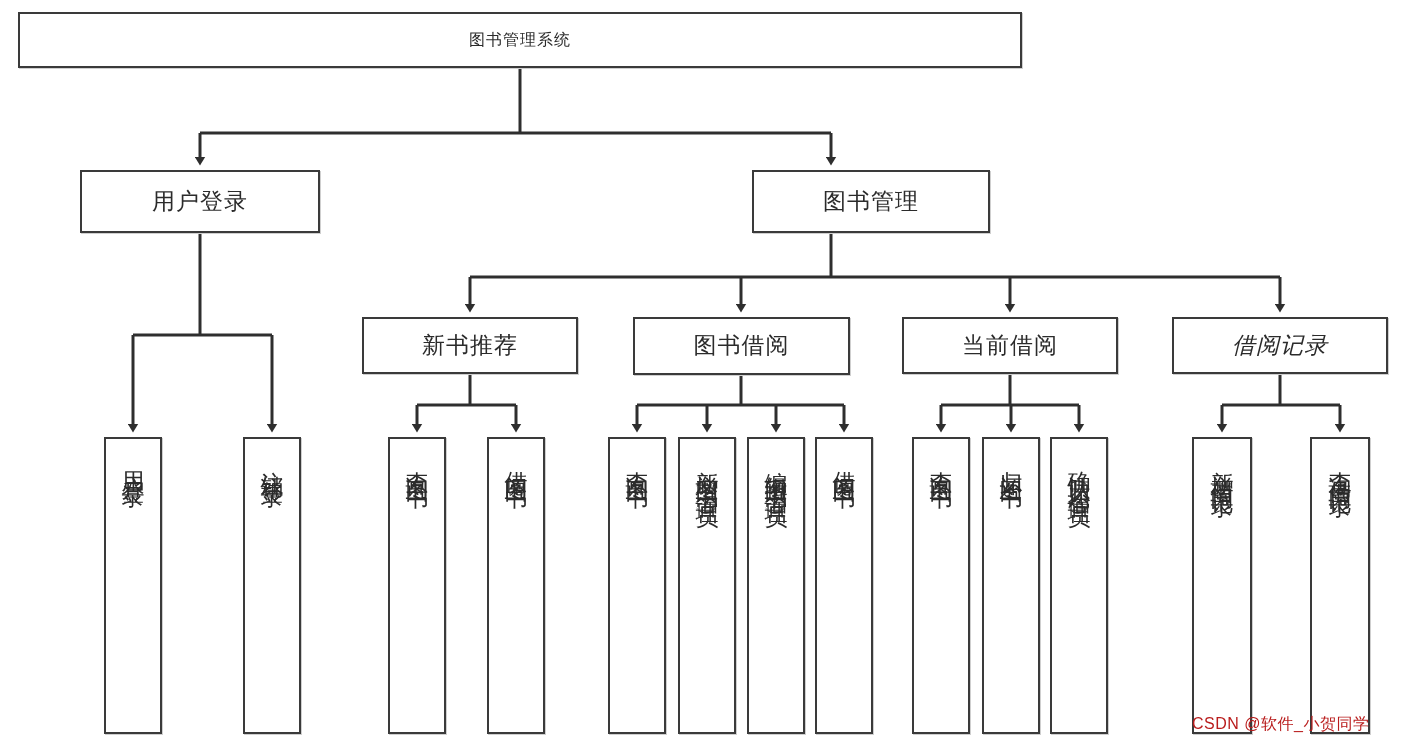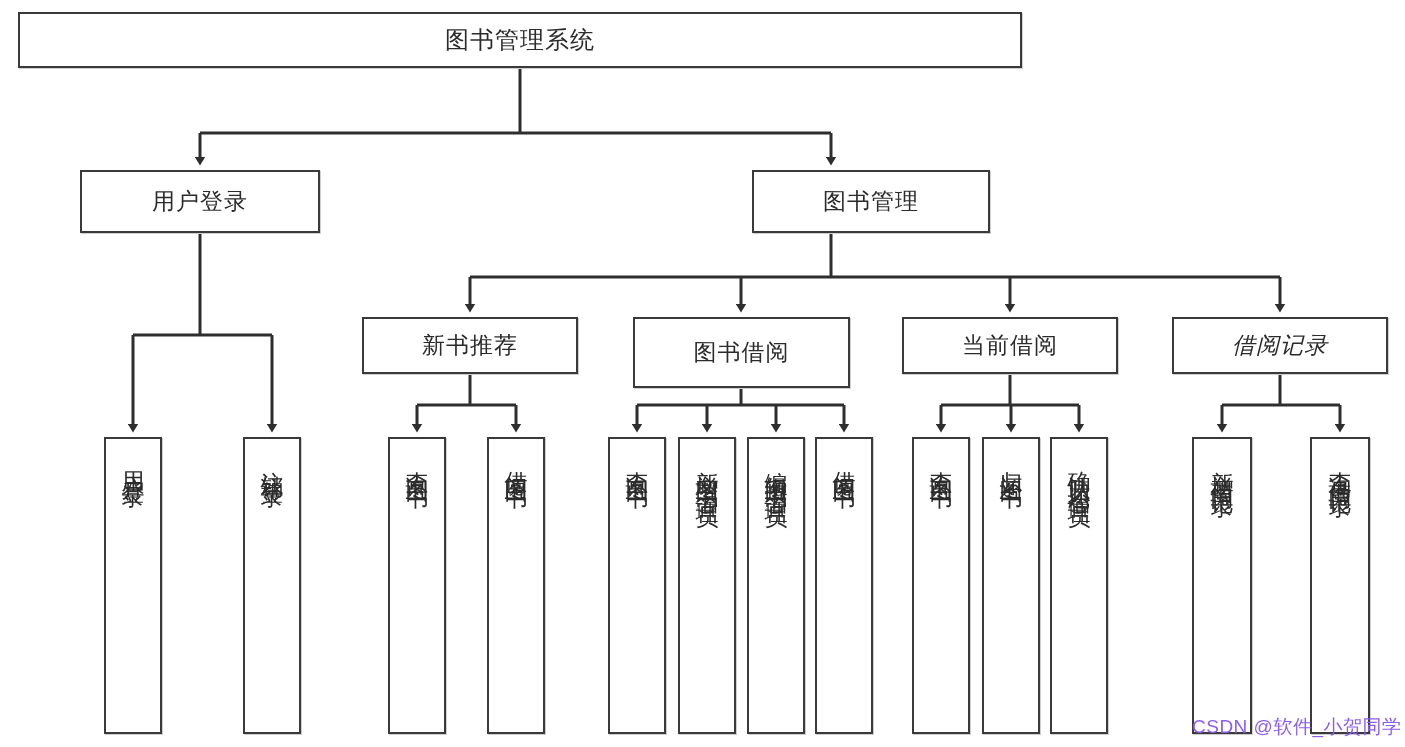--- a/index.html
+++ b/index.html
@@ -37,37 +37,37 @@
     box-shadow: 1px 1px 0 #cfcfcf;
   }
   .node .label {
     font-size: 23px;
     line-height: 1.18;
     letter-spacing: 1px;
     color: #2b2b2b;
     white-space: nowrap;
     text-align: center;
   }
-  .node.root .label { font-size: 24px; font-family: Liberation Serif, serif; }
+  .node.root .label { font-size: 16px; font-family: Liberation Serif, serif; }
   .node.leaf {
     align-items: flex-start;
     padding-top: 14px;
   }
   .node.leaf .label {
     writing-mode: vertical-rl;
     text-orientation: upright;
     white-space: nowrap;
     letter-spacing: 5px;
     font-size: 23px;
     line-height: 1;
   }
   .watermark {
     position: absolute;
-    font-size: 19px;
-    color: #8b5cf6;
+    font-size: 16px;
+    color: #b91c1c;
     white-space: nowrap;
     letter-spacing: 0.5px;
     user-select: none;
   }
 </style>
 </head>
 <body>
 
 <div id="canvas">
 
@@ -130,21 +130,21 @@
       </div>
       <div class="node level2" style="left: 80px; top: 170px; width: 240px; height: 63px;">
         <span class="label">用户登录</span>
       </div>
       <div class="node level2" style="left: 752px; top: 170px; width: 238px; height: 63px;">
         <span class="label">图书管理</span>
       </div>
       <div class="node level3" style="left: 362px; top: 317px; width: 216px; height: 57px;">
         <span class="label">新书推荐</span>
       </div>
-      <div class="node level3" style="left: 633px; top: 317px; width: 217px; height: 71px;">
+      <div class="node level3" style="left: 633px; top: 317px; width: 217px; height: 58px;">
         <span class="label">图书借阅</span>
       </div>
       <div class="node level3" style="left: 902px; top: 317px; width: 216px; height: 57px;">
         <span class="label">当前借阅</span>
       </div>
       <div class="node level3" style="left: 1172px; top: 317px; width: 216px; height: 57px; font-style: italic;">
         <span class="label">借阅记录</span>
       </div>
       <div class="node leaf" style="left: 104px; top: 437px; width: 58px; height: 297px;">
         <span class="label">用户登录</span>

